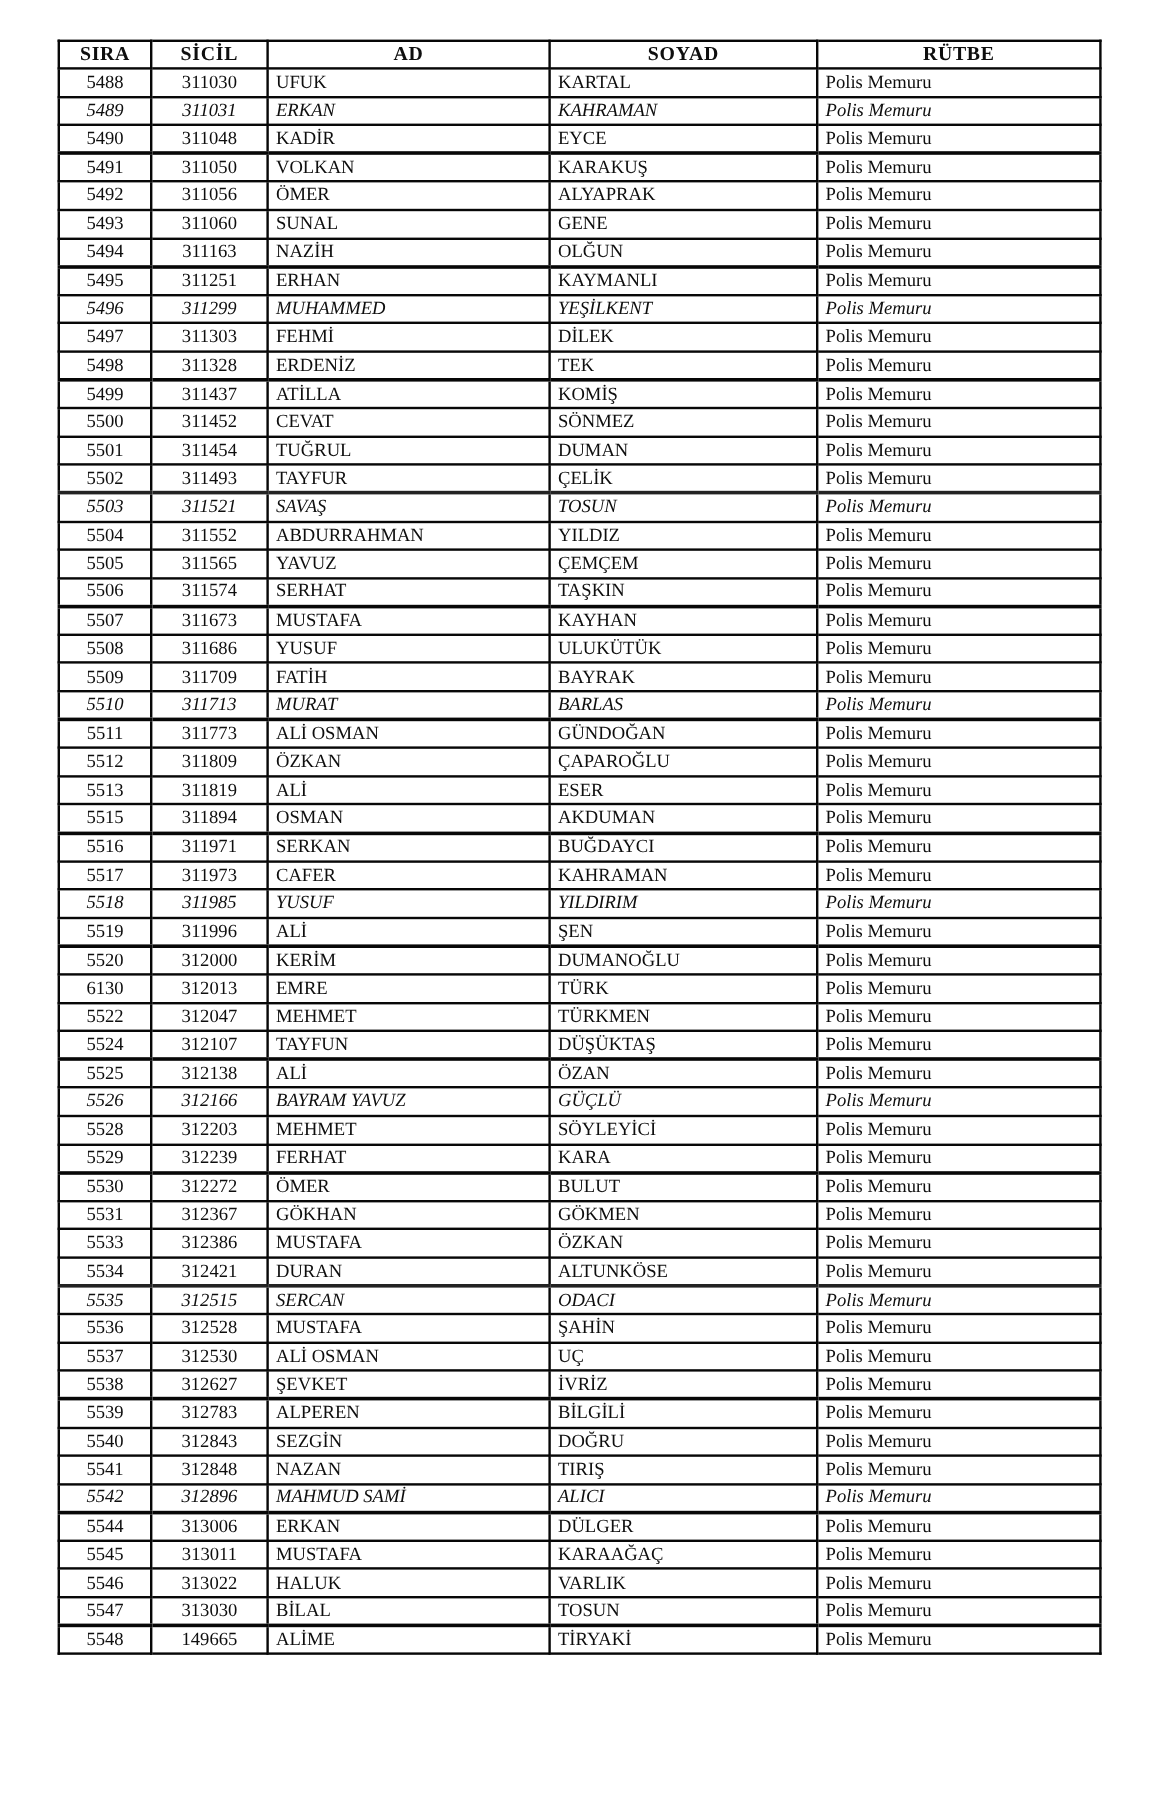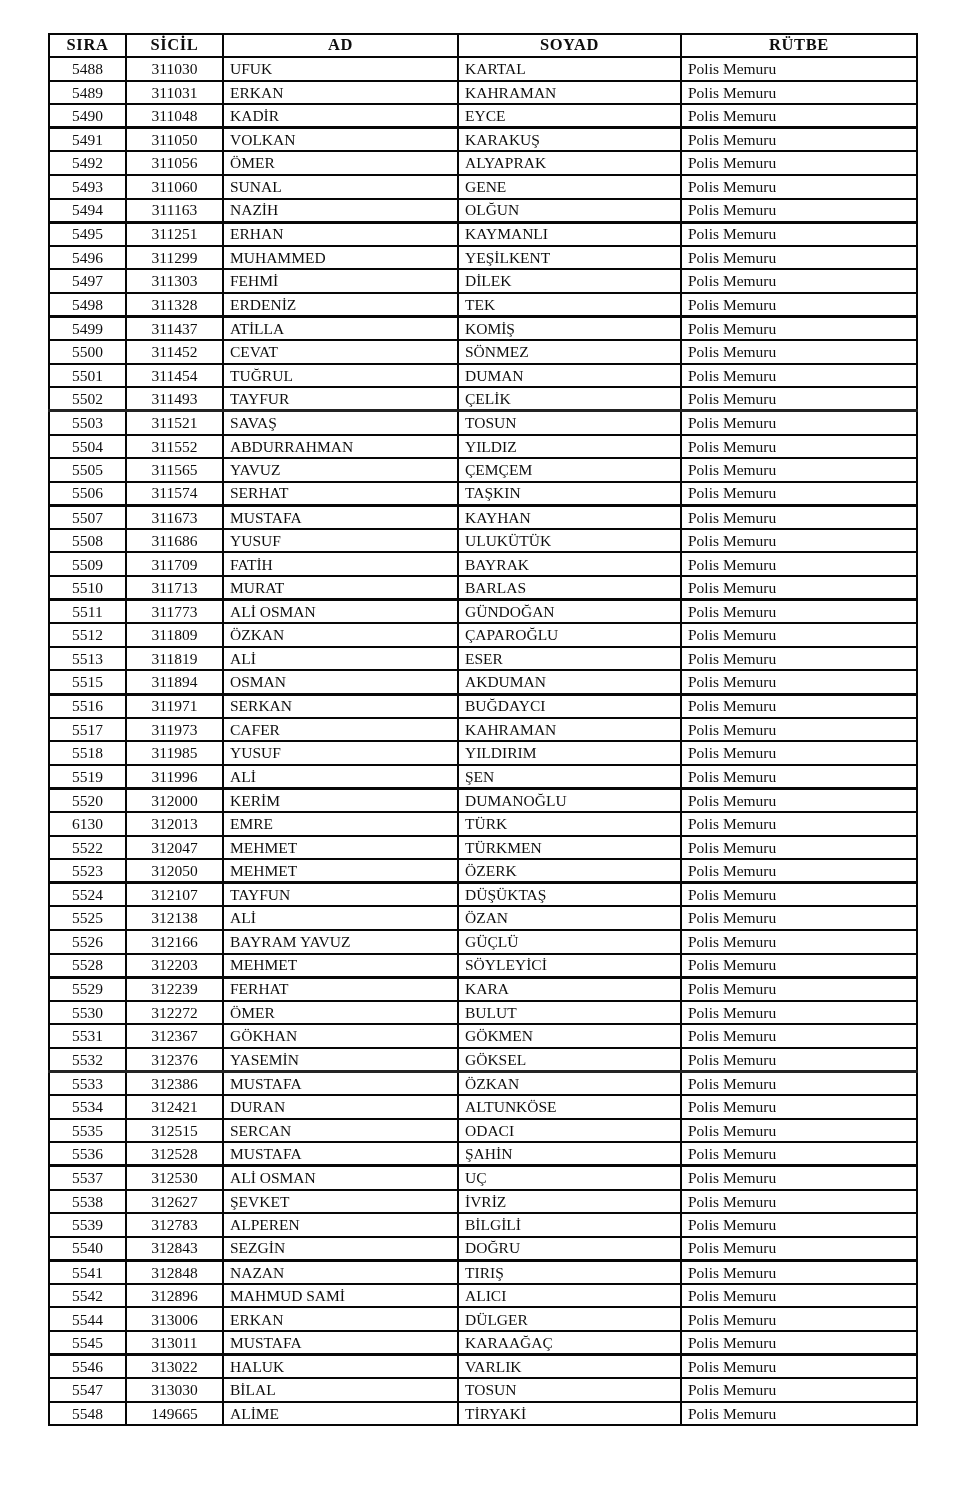--- a/index.html
+++ b/index.html
@@ -45,21 +45,21 @@
     height: 23px;
     border-bottom-width: 2.5px;
   }
   .scan-table td.c0, .scan-table td.c1 { text-align: center; }
   .scan-table td.c2, .scan-table td.c3, .scan-table td.c4 {
     text-align: left;
     padding-left: 6px;
   }
   
   .scan-table tbody tr:nth-child(4n) td { border-top-width: 3px; }
-  .scan-table tbody tr:nth-child(7n+2) td { border-top-color: #2a2a2a; }
+  .scan-table tbody tr:nth-child(7n+2) td { border-top-color: #2a2a2a; font-style: italic; }
   .scan-table tbody tr:nth-child(9n+5) td { border-bottom-width: 2.5px; }
   .scan-table { border: 2.5px solid #0c0c0c; }
 </style>
 </head>
 <body>
 
 <div class="page">
   <table class="scan-table">
     <colgroup>
       <col class="c0">
@@ -310,27 +310,20 @@
           <td class="c4">Polis Memuru</td>
         </tr>
         <tr>
           <td class="c0">5522</td>
           <td class="c1">312047</td>
           <td class="c2">MEHMET</td>
           <td class="c3">TÜRKMEN</td>
           <td class="c4">Polis Memuru</td>
         </tr>
         <tr>
-          <td class="c0">5523</td>
-          <td class="c1">312050</td>
-          <td class="c2">MEHMET</td>
-          <td class="c3">ÖZERK</td>
-          <td class="c4">Polis Memuru</td>
-        </tr>
-        <tr>
           <td class="c0">5524</td>
           <td class="c1">312107</td>
           <td class="c2">TAYFUN</td>
           <td class="c3">DÜŞÜKTAŞ</td>
           <td class="c4">Polis Memuru</td>
         </tr>
         <tr>
           <td class="c0">5525</td>
           <td class="c1">312138</td>
           <td class="c2">ALİ</td>
@@ -363,27 +356,20 @@
           <td class="c1">312272</td>
           <td class="c2">ÖMER</td>
           <td class="c3">BULUT</td>
           <td class="c4">Polis Memuru</td>
         </tr>
         <tr>
           <td class="c0">5531</td>
           <td class="c1">312367</td>
           <td class="c2">GÖKHAN</td>
           <td class="c3">GÖKMEN</td>
-          <td class="c4">Polis Memuru</td>
-        </tr>
-        <tr>
-          <td class="c0">5532</td>
-          <td class="c1">312376</td>
-          <td class="c2">YASEMİN</td>
-          <td class="c3">GÖKSEL</td>
           <td class="c4">Polis Memuru</td>
         </tr>
         <tr>
           <td class="c0">5533</td>
           <td class="c1">312386</td>
           <td class="c2">MUSTAFA</td>
           <td class="c3">ÖZKAN</td>
           <td class="c4">Polis Memuru</td>
         </tr>
         <tr>

